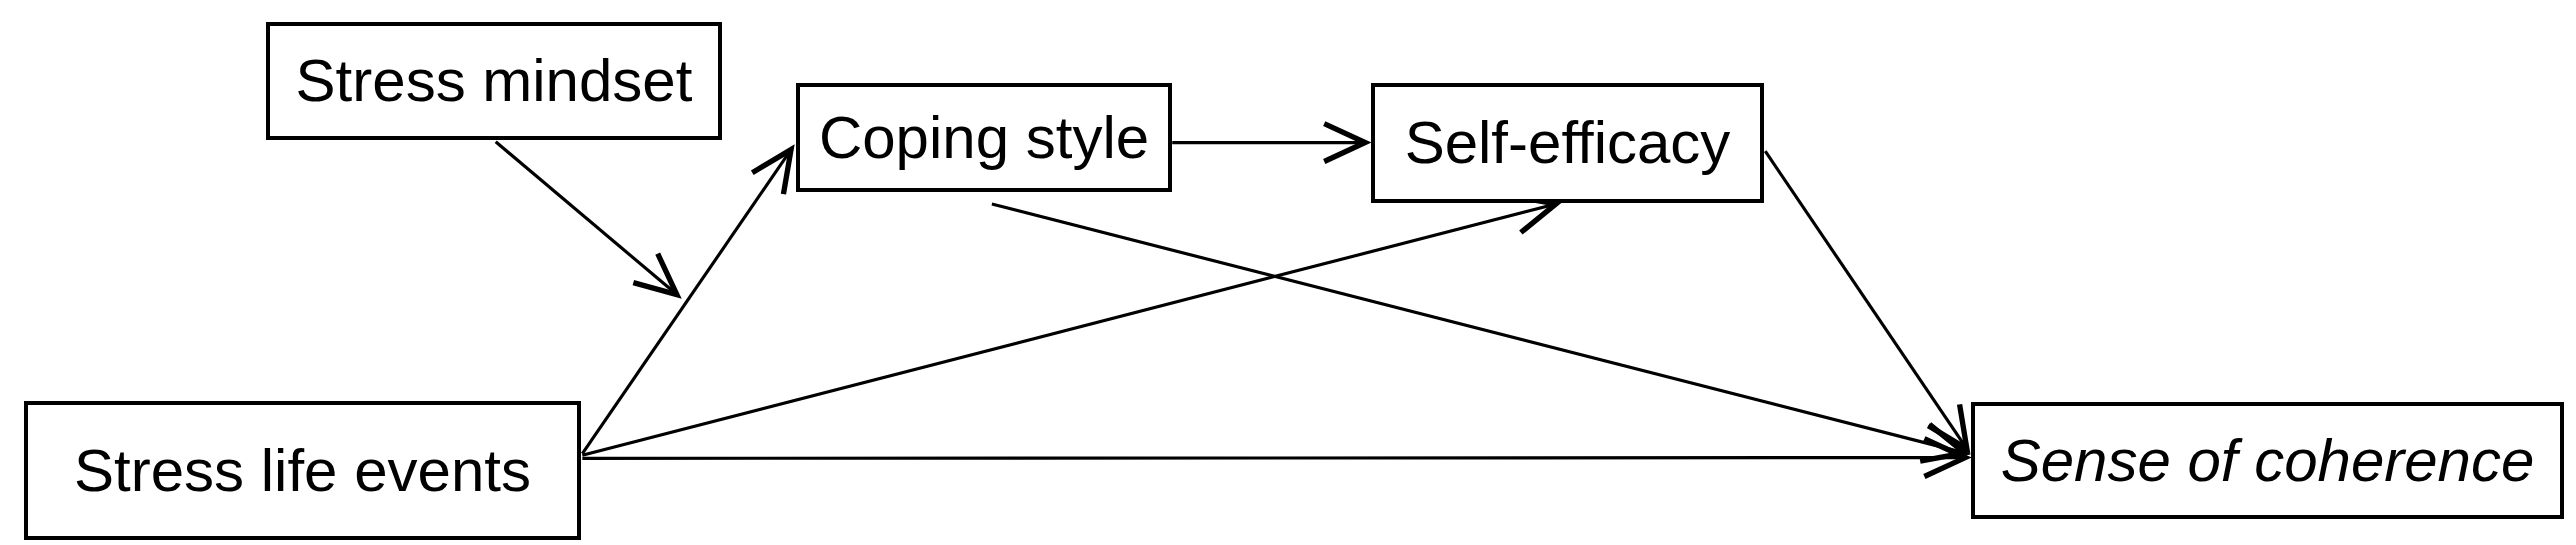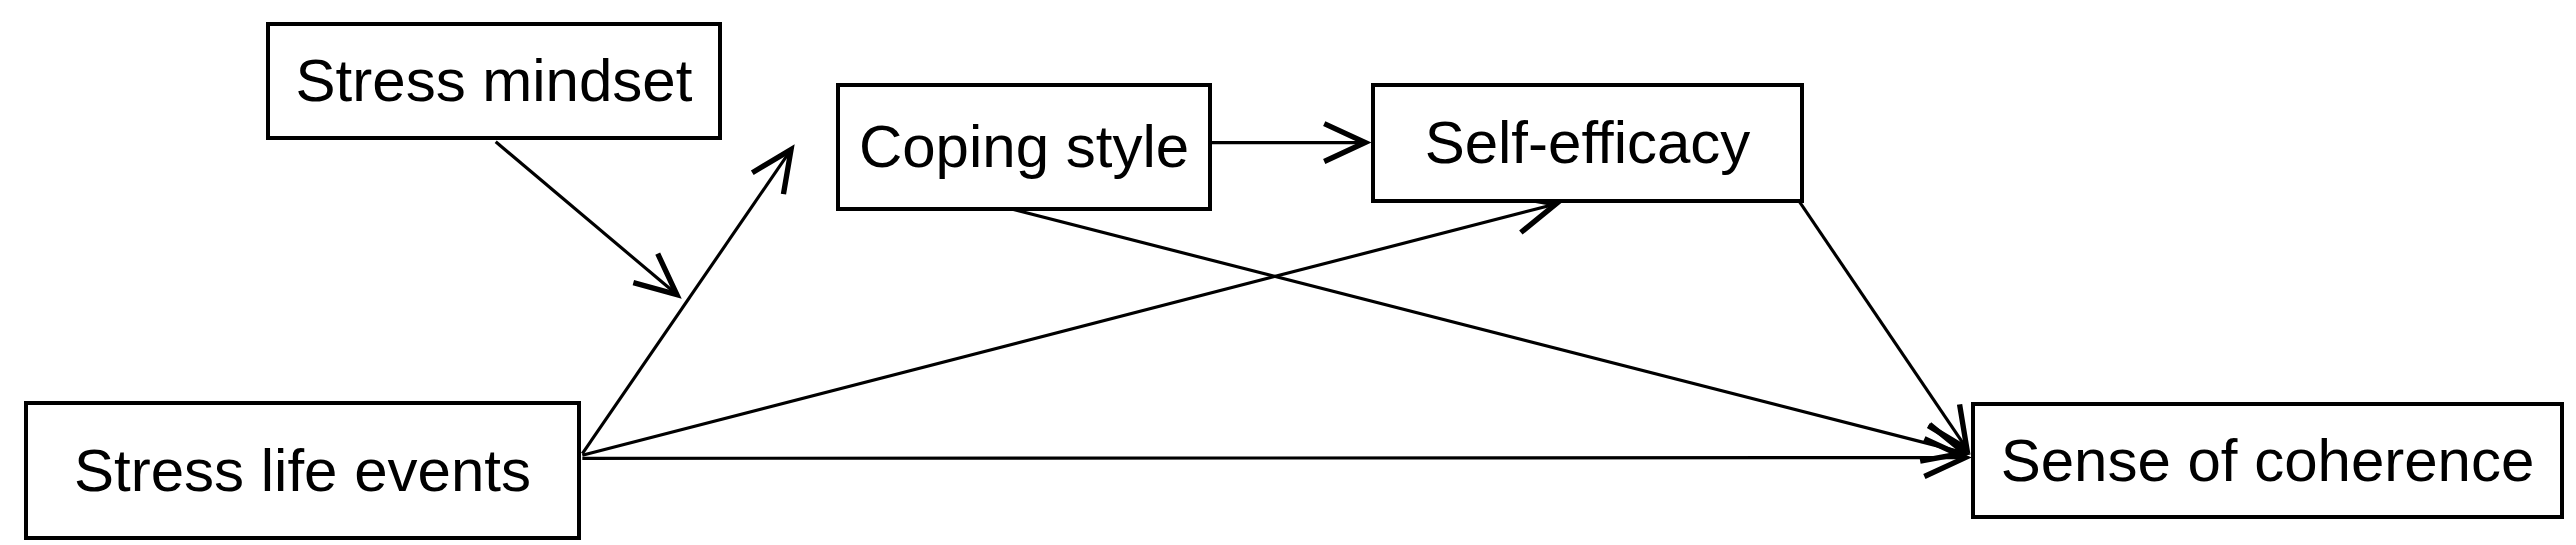--- a/index.html
+++ b/index.html
@@ -30,24 +30,24 @@
     display: flex;
     align-items: center;
     justify-content: center;
     font-size: 60px;
     line-height: 1;
     color: #000000;
     white-space: nowrap;
     text-align: center;
   }
   .node-stress-mindset     { left: 266px;  top: 22px;  width: 456px; height: 118px; }
-  .node-coping-style       { left: 836px; top: 83px; width: 376px; height: 128px; }
-  .node-self-efficacy      { left: 1371px; top: 83px; width: 433px; height: 120px; }
+  .node-coping-style       { left: 796px; top: 83px; width: 376px; height: 109px; }
+  .node-self-efficacy      { left: 1371px; top: 83px; width: 393px; height: 120px; }
   .node-stress-life-events { left: 24px;   top: 401px; width: 557px; height: 139px; }
-  .node-sense-of-coherence { left: 1971px; top: 402px; width: 593px; height: 117px; }
+  .node-sense-of-coherence { left: 1971px; top: 402px; width: 593px; height: 117px; font-style: italic; }
   .edge {
     stroke: #000000;
     stroke-width: 4;
     fill: none;
   }
 </style>
 </head>
 <body>
 
 <div class="canvas">

